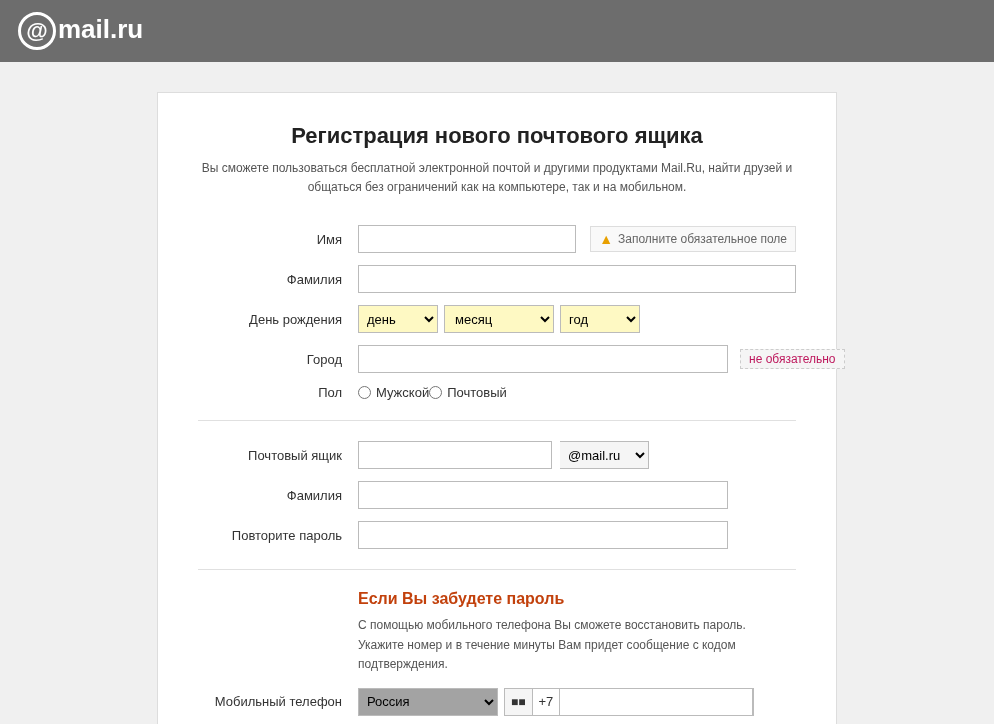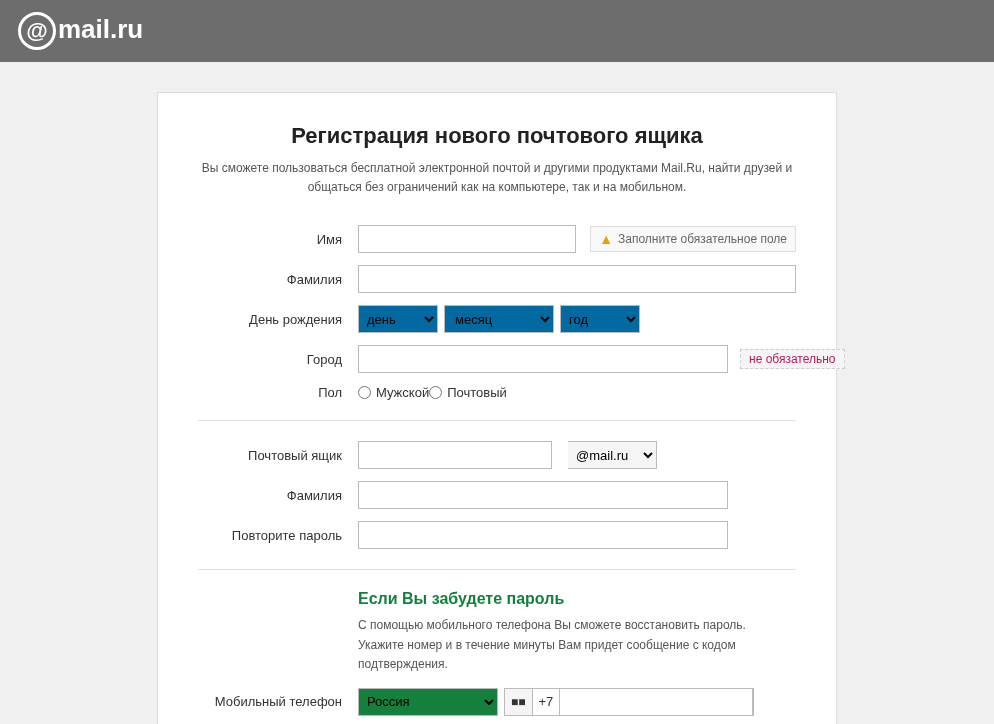--- a/index.html
+++ b/index.html
@@ -100,21 +100,21 @@
     }
     .warning-icon {
       color: #e8a000;
       font-size: 14px;
     }
     select {
       height: 28px;
       border: 1px solid #bbb;
       padding: 0 4px;
       font-size: 13px;
-      background: #0369a1;
+      background: #fef9c3;
       cursor: pointer;
       outline: none;
     }
     .select-day { width: 80px; }
     .select-month { width: 110px; padding-left: 6px; }
     .select-year { width: 80px; }
     .optional-hint {
       font-size: 12px;
       color: #be185d;
       background: #f5f5f5;
@@ -134,21 +134,21 @@
       gap: 5px;
       font-size: 13px;
       cursor: pointer;
     }
     input[type="radio"] {
       cursor: pointer;
     }
     .mailbox-row {
       display: flex;
       align-items: center;
-      gap: 16px;
+      gap: 8px;
     }
     .mailbox-input {
       width: 250px;
       height: 28px;
       border: 1px solid #bbb;
       padding: 0 8px;
       font-size: 13px;
       background: #fff;
       outline: none;
     }
@@ -164,39 +164,39 @@
     }
     .section-divider {
       border: none;
       border-top: 1px solid #e0e0e0;
       margin: 20px 0;
     }
     .forgot-password-title {
       font-size: 16px;
       font-weight: bold;
       margin-bottom: 8px;
-      color: #15803d;
+      color: #c2410c;
     }
     .forgot-password-text {
       font-size: 12px;
       color: #555;
       line-height: 1.6;
       margin-bottom: 14px;
     }
     .phone-row {
       display: flex;
       align-items: center;
       gap: 6px;
     }
     .country-select {
       height: 28px;
       border: 1px solid #bbb;
       padding: 0 4px;
       font-size: 13px;
-      background: #15803d;
+      background: #a3a3a3;
       cursor: pointer;
       outline: none;
       width: 140px;
     }
     .phone-input-wrapper {
       display: flex;
       align-items: center;
       border: 1px solid #bbb;
       height: 28px;
       background: #fff;

